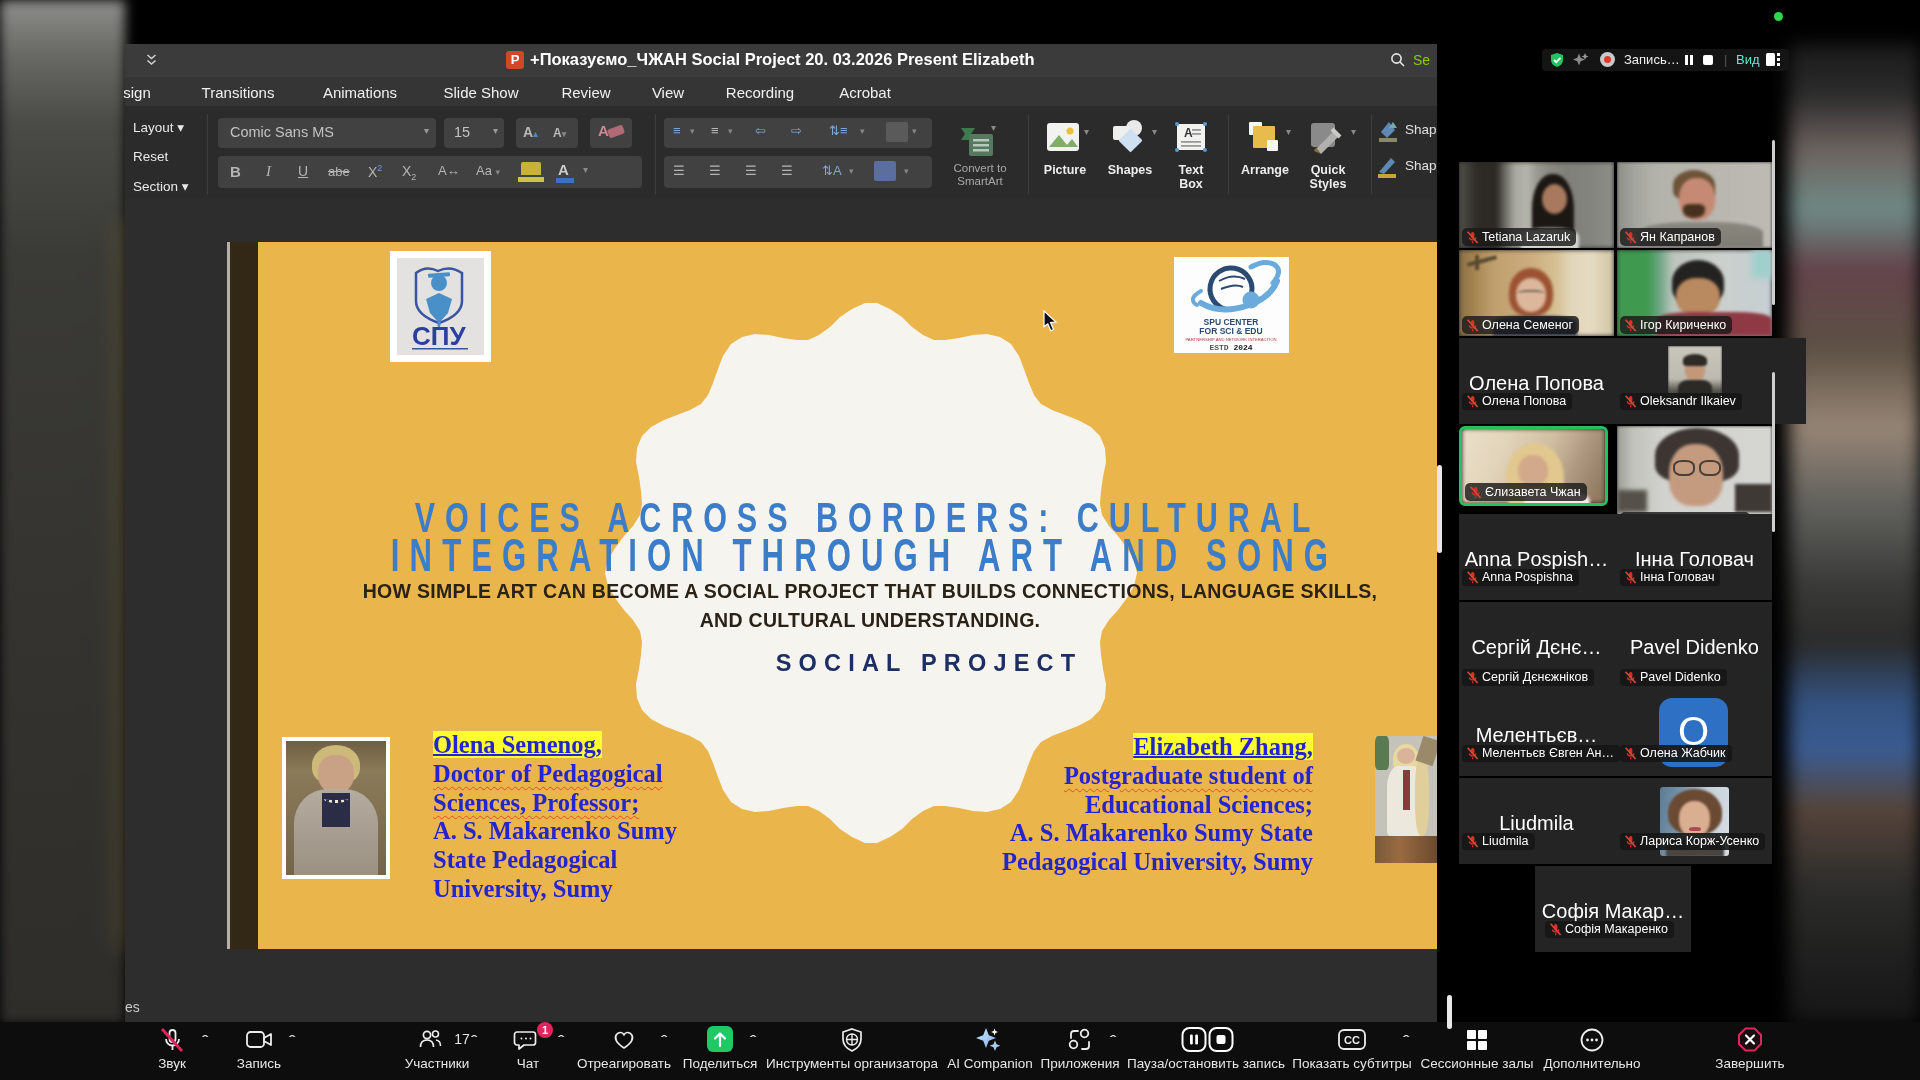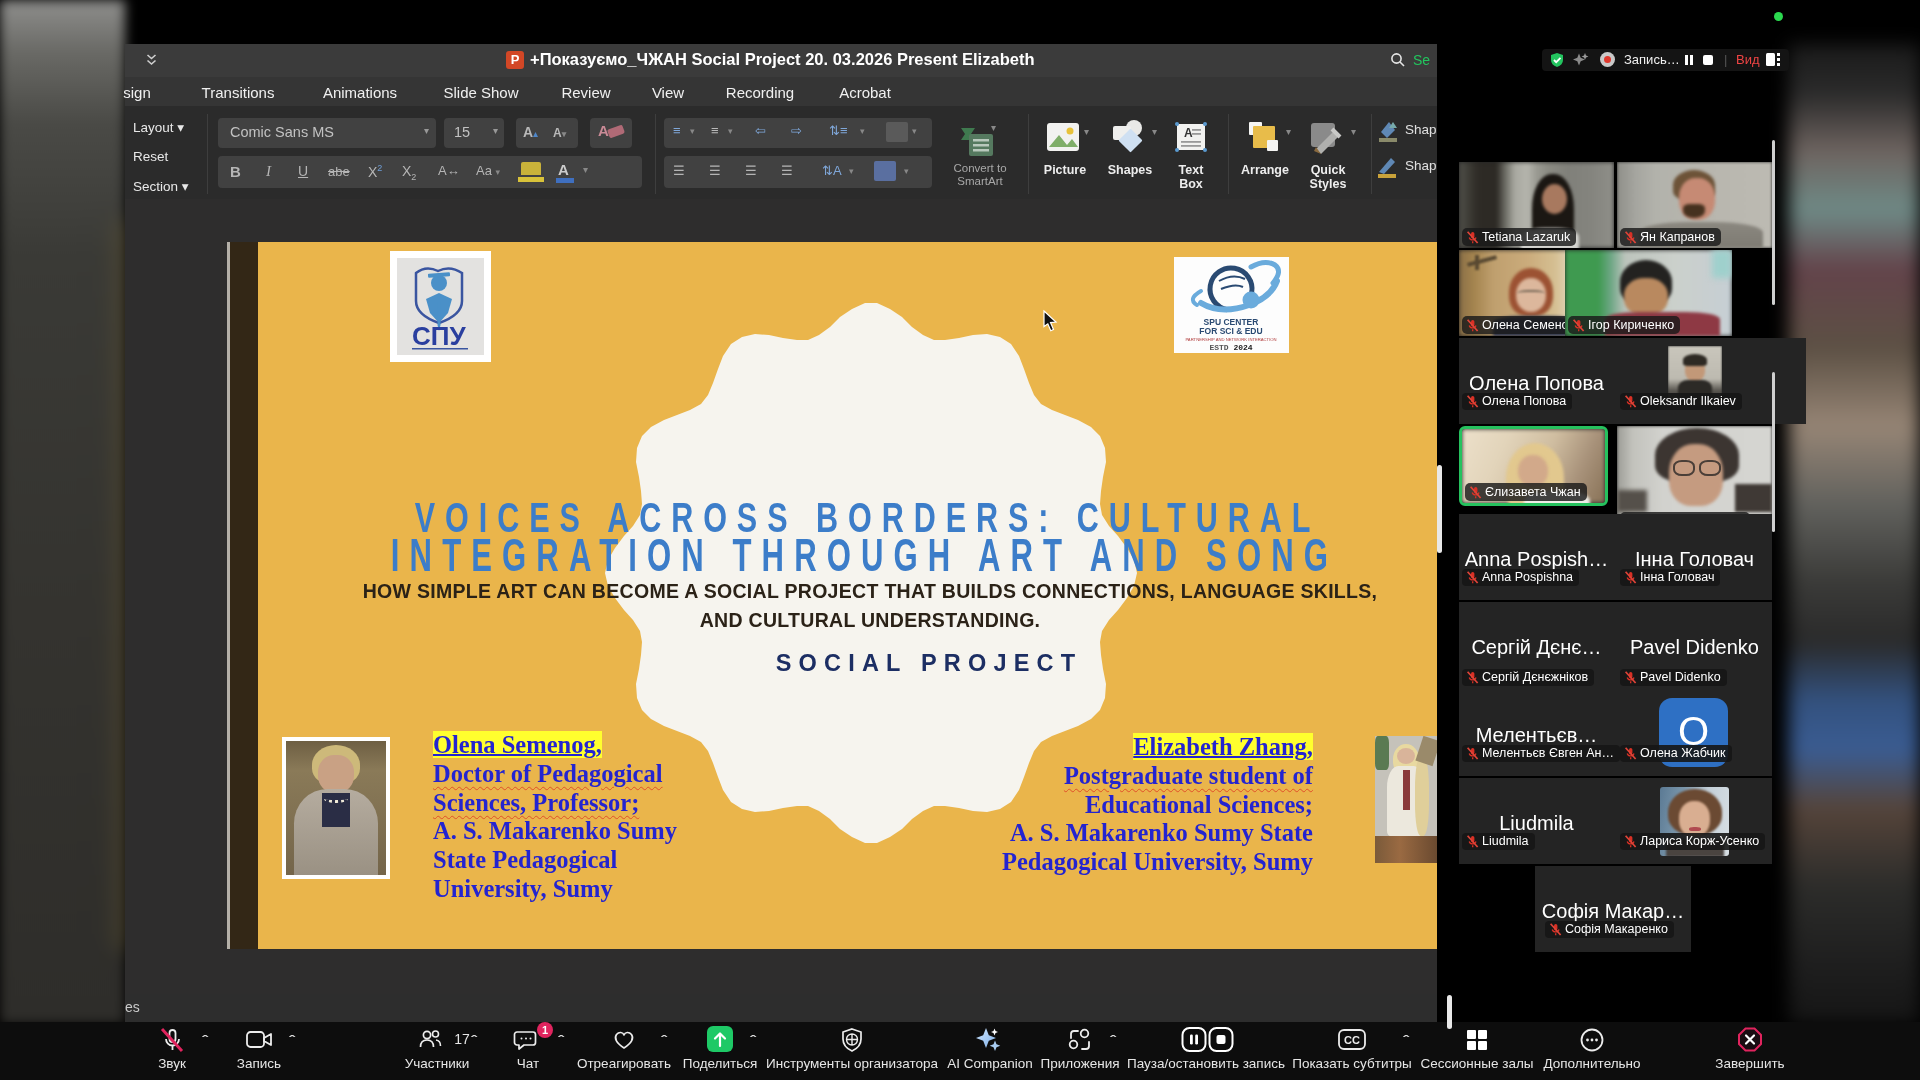--- a/index.html
+++ b/index.html
@@ -59,21 +59,21 @@
     <svg style="position:absolute;left:20px;top:9px" width="13" height="14" viewBox="0 0 13 14">
         <path d="M2.5 2 L6.5 5.5 L10.5 2" fill="none" stroke="#cfcfcf" stroke-width="1.6"></path>
         <path d="M2.5 7.5 L6.5 11 L10.5 7.5" fill="none" stroke="#cfcfcf" stroke-width="1.6"></path>
       </svg>
     <span style="position:absolute;left:381px;top:7px;width:18px;height:18px;background:#d24726;border-radius:3px;color:#fff;font-size:13px;font-weight:bold;text-align:center;line-height:18px">P</span>
     <span style="position:absolute;left:405px;top:6px;font-size:16.5px;font-weight:bold;color:#fff;white-space:nowrap">+Показуємо_ЧЖАН Social Project 20. 03.2026 Present Elizabeth</span>
     <svg style="position:absolute;left:1265px;top:8px" width="16" height="16" viewBox="0 0 16 16">
         <circle cx="6.5" cy="6.5" r="4.6" fill="none" stroke="#e6e6e6" stroke-width="1.6"></circle>
         <line x1="10" y1="10" x2="14" y2="14" stroke="#e6e6e6" stroke-width="1.6"></line>
       </svg>
-    <span style="position:absolute;left:1288px;top:8px;font-size:14px;color:#22c55e">Se</span>
+    <span style="position:absolute;left:1288px;top:8px;font-size:14px;color:#84cc16">Se</span>
   </div>
   <div id="tabs" class="abs">
     <span class="tab" style="left:12px">sign</span>
     <span class="tab" style="left:113px">Transitions</span>
     <span class="tab" style="left:235px">Animations</span>
     <span class="tab" style="left:356px">Slide Show</span>
     <span class="tab" style="left:461px">Review</span>
     <span class="tab" style="left:543px">View</span>
     <span class="tab" style="left:635px">Recording</span>
     <span class="tab" style="left:740px">Acrobat</span>
@@ -314,21 +314,21 @@
       <path d="M7 1.5 L8.7 5.8 L13 7.5 L8.7 9.2 L7 13.5 L5.3 9.2 L1 7.5 L5.3 5.8 Z" fill="#8a8a8a"></path>
       <path d="M13 1 l1 2.4 2.4 1 -2.4 1 -1 2.4 -1 -2.4 -2.4 -1 2.4 -1 Z" fill="#9a9a9a"></path>
     </svg>
     <span style="position:absolute;left:58px;top:3px;width:15px;height:15px;border-radius:50%;background:#c9c9c9"></span>
     <span style="position:absolute;left:62px;top:7px;width:7px;height:7px;border-radius:50%;background:#e0382d"></span>
     <span style="position:absolute;left:82px;top:3px;color:#f0f0f0;font-size:13px">Запись…</span>
     <span style="position:absolute;left:143px;top:6px;width:3px;height:10px;background:#fff"></span>
     <span style="position:absolute;left:148px;top:6px;width:3px;height:10px;background:#fff"></span>
     <span style="position:absolute;left:161px;top:6px;width:10px;height:10px;background:#fff;border-radius:2px"></span>
     <span style="position:absolute;left:182px;top:3px;color:#555;font-size:13px">|</span>
-    <span style="position:absolute;left:194px;top:3px;color:#ef4444;font-size:13px">Вид</span>
+    <span style="position:absolute;left:194px;top:3px;color:#5eead4;font-size:13px">Вид</span>
     <span style="position:absolute;left:224px;top:4px;width:9px;height:13px;background:#fff;border-radius:1.5px"></span>
     <span style="position:absolute;left:235px;top:4px;width:3px;height:3px;background:#fff"></span>
     <span style="position:absolute;left:235px;top:9px;width:3px;height:3px;background:#fff"></span>
     <span style="position:absolute;left:235px;top:14px;width:3px;height:3px;background:#fff"></span>
   </div>
 <div class="tile" style="left:1459px;top:162px;width:155px;height:86px;">
     <div style="position:absolute;inset:0;background:linear-gradient(90deg,#50504a 0%,#3c3a34 7%,#2e2b26 12%,#2c2924 24%,#6e6e66 30%,#a9a9a1 36%,#b5b5ad 44%,#9a9a92 50%,#8a8a82 58%,#80807a 70%,#84847e 85%,#8f8f89 100%);filter:blur(2px)"></div>
     <div style="position:absolute;left:73px;top:12px;width:42px;height:76px;background:#1b1713;border-radius:46% 46% 22% 22%;filter:blur(1.5px)"></div>
     <div style="position:absolute;left:83px;top:22px;width:25px;height:30px;background:#a8795f;border-radius:50%;filter:blur(1.5px)"></div>
     <div style="position:absolute;left:62px;top:66px;width:58px;height:22px;background:#d5d5d1;border-radius:40% 40% 0 0;filter:blur(1.5px)"></div>
@@ -360,21 +360,21 @@
     <div style="position:absolute;left:57px;top:28px;width:30px;height:34px;background:#dcb79c;border-radius:48%;filter:blur(1.5px)"></div>
     <div style="position:absolute;left:58px;top:40px;width:28px;height:8px;border-top:2px solid #7a6a5a;border-radius:40%;filter:blur(.8px)"></div>
     <div style="position:absolute;left:34px;top:66px;width:84px;height:20px;background:#2c3550;border-radius:35% 35% 0 0;filter:blur(1.5px)"></div>
     <div class="vlabel" style="left:3px;bottom:2px"><svg class="micico" width="13" height="13" viewBox="0 0 13 13">
         <rect x="5" y="1" width="3.4" height="6.5" rx="1.7" fill="#d93025"></rect>
         <path d="M3.2 6.5a3.6 3.6 0 0 0 6.8 0" fill="none" stroke="#d93025" stroke-width="1.3"></path>
         <line x1="6.7" y1="10.2" x2="6.7" y2="12.2" stroke="#d93025" stroke-width="1.3"></line>
         <line x1="1.6" y1="0.8" x2="11.6" y2="12" stroke="#e04438" stroke-width="1.7"></line>
       </svg>Олена Семеног</div>
   </div>
-<div class="tile" style="left:1565px;top:250px;width:167px;height:86px;">
+<div class="tile" style="left:1617px;top:250px;width:155px;height:86px;">
     <div style="position:absolute;inset:0;background:linear-gradient(90deg,#3f9a50 0%,#3f9a50 20%,#6aa582 27%,#bcc4bc 36%,#cbd0cb 65%,#c6cfd4 100%);filter:blur(2px)"></div>
     <div style="position:absolute;right:0;top:0;width:20px;height:28px;background:#9fd0cc;filter:blur(3px)"></div>
     <div style="position:absolute;left:55px;top:10px;width:52px;height:44px;background:#232220;border-radius:50% 50% 35% 35%;filter:blur(1.5px)"></div>
     <div style="position:absolute;left:59px;top:28px;width:44px;height:38px;background:#b9895f;border-radius:45%;filter:blur(1.5px)"></div>
     <div style="position:absolute;left:40px;top:62px;width:115px;height:24px;background:#8e3944;border-radius:30% 30% 0 0;filter:blur(1.5px)"></div>
     <div class="vlabel" style="left:3px;bottom:2px"><svg class="micico" width="13" height="13" viewBox="0 0 13 13">
         <rect x="5" y="1" width="3.4" height="6.5" rx="1.7" fill="#d93025"></rect>
         <path d="M3.2 6.5a3.6 3.6 0 0 0 6.8 0" fill="none" stroke="#d93025" stroke-width="1.3"></path>
         <line x1="6.7" y1="10.2" x2="6.7" y2="12.2" stroke="#d93025" stroke-width="1.3"></line>
         <line x1="1.6" y1="0.8" x2="11.6" y2="12" stroke="#e04438" stroke-width="1.7"></line>

